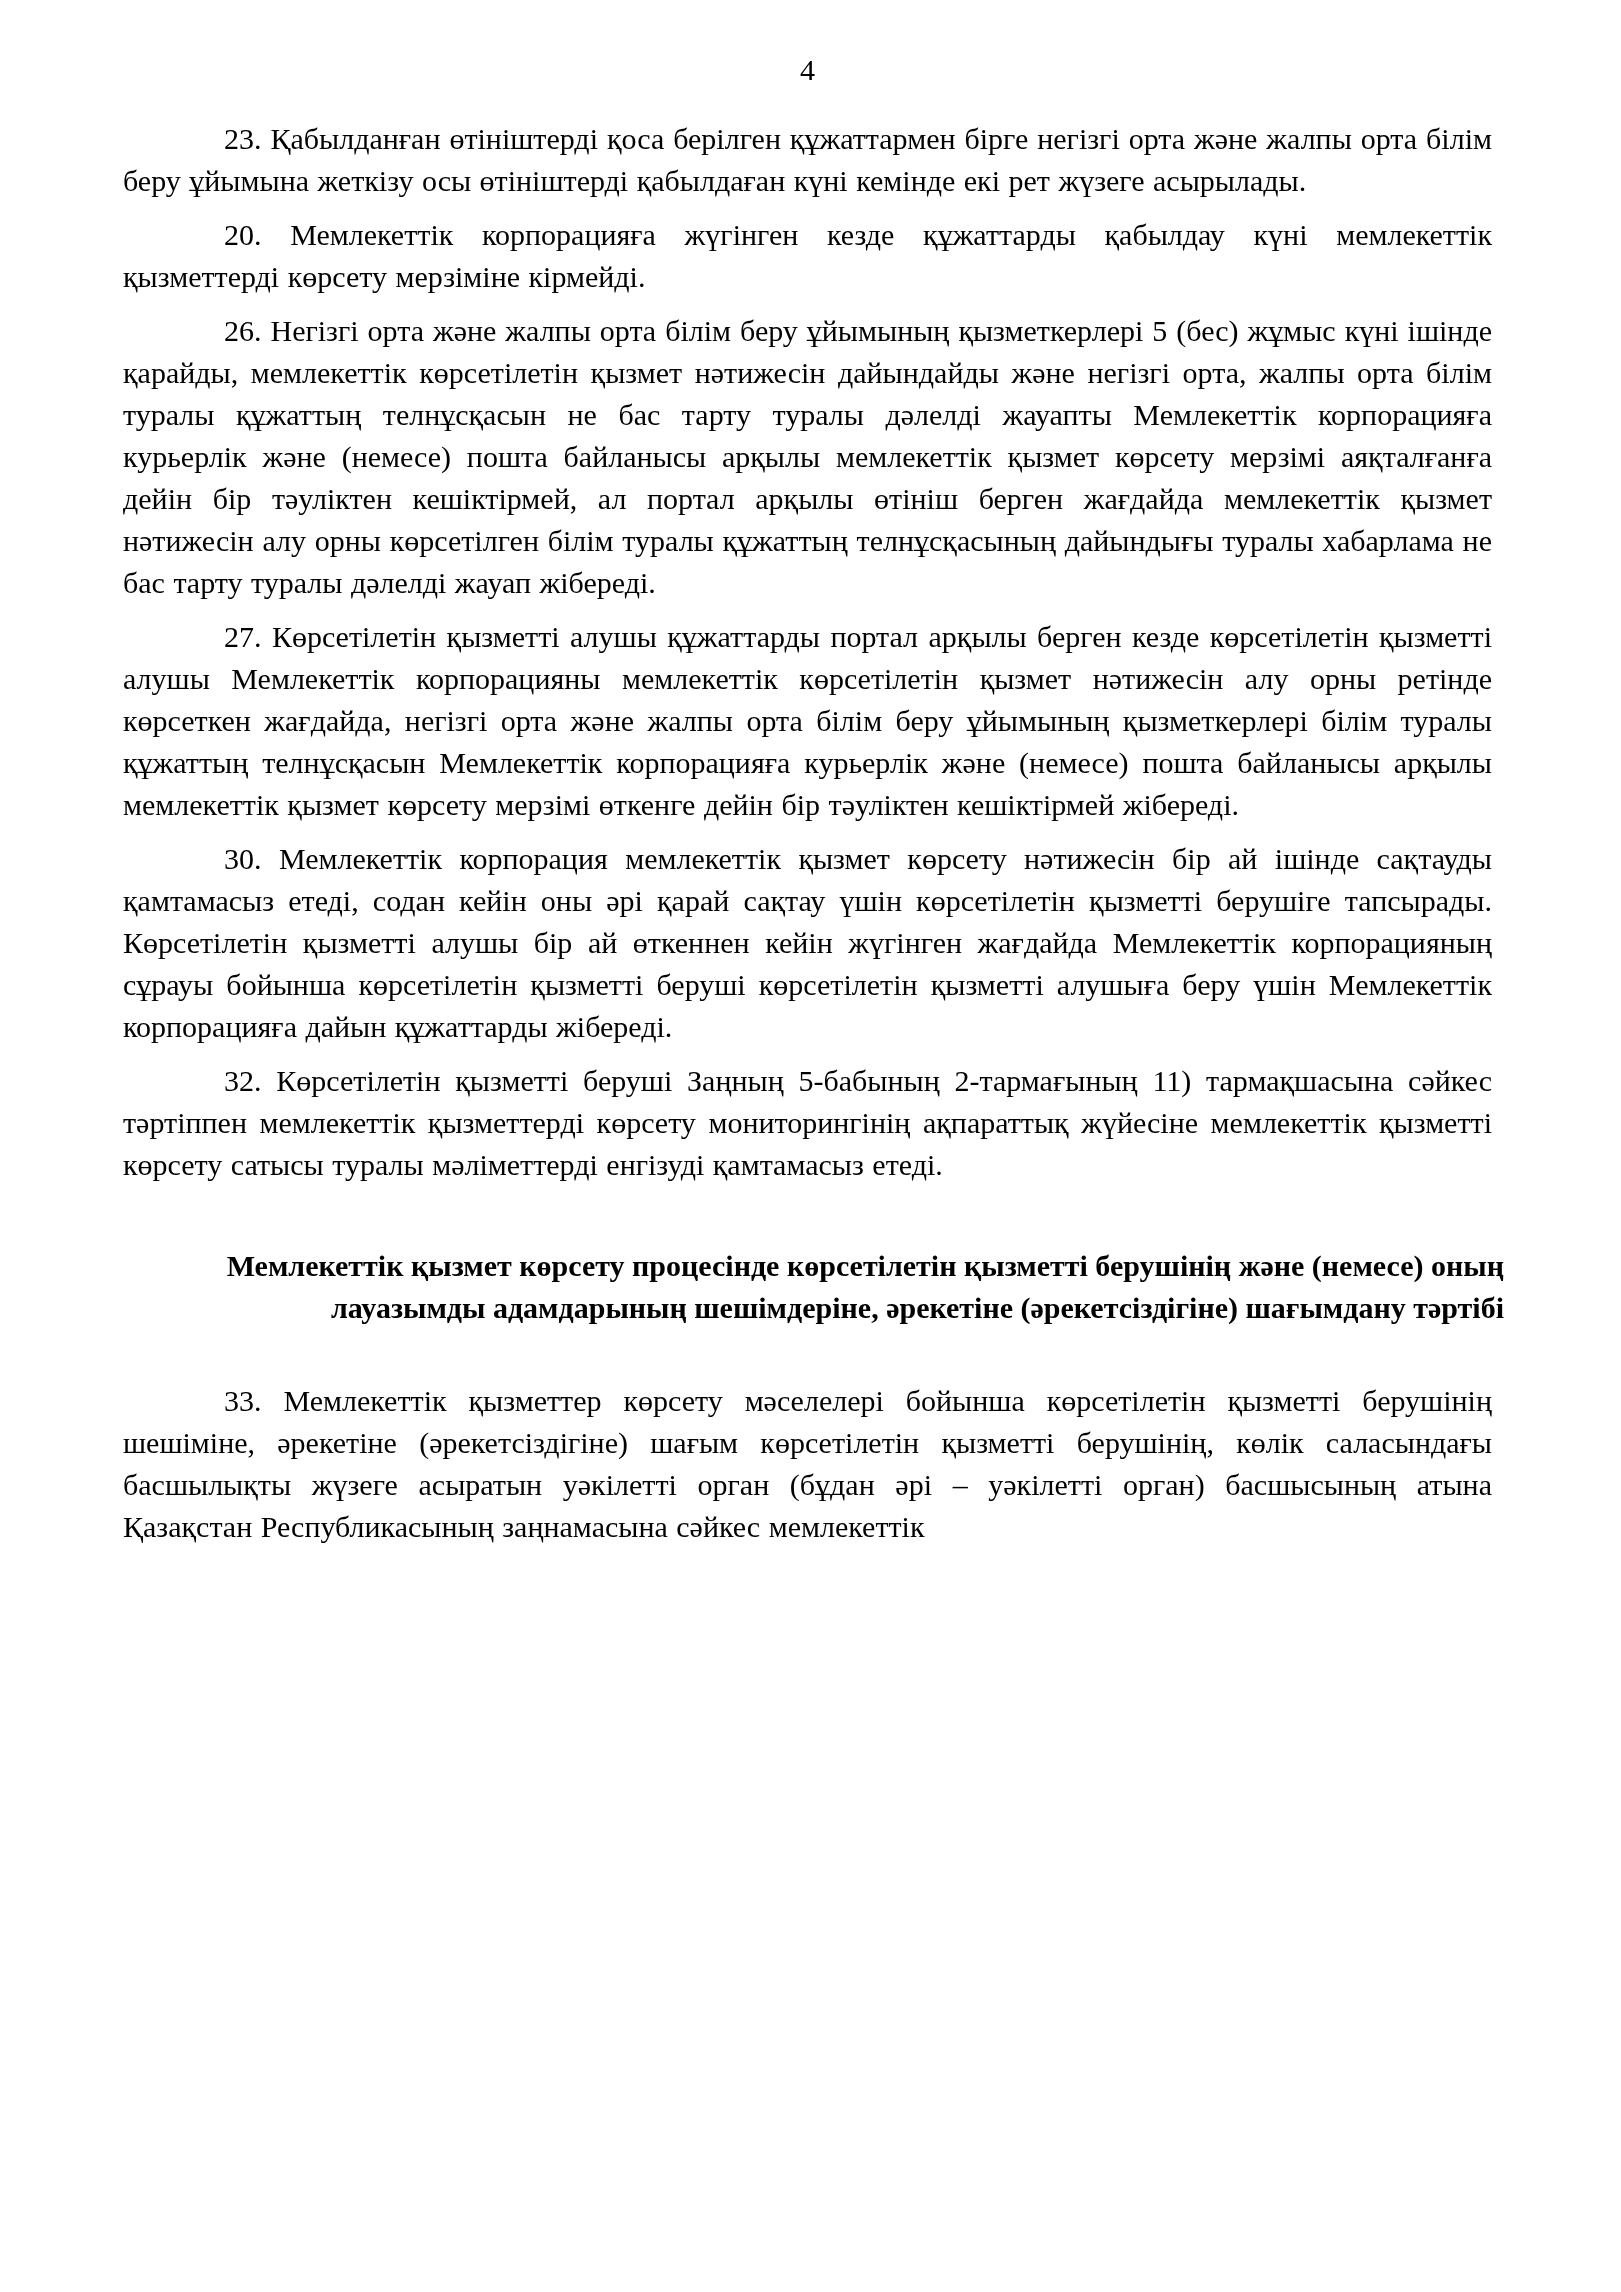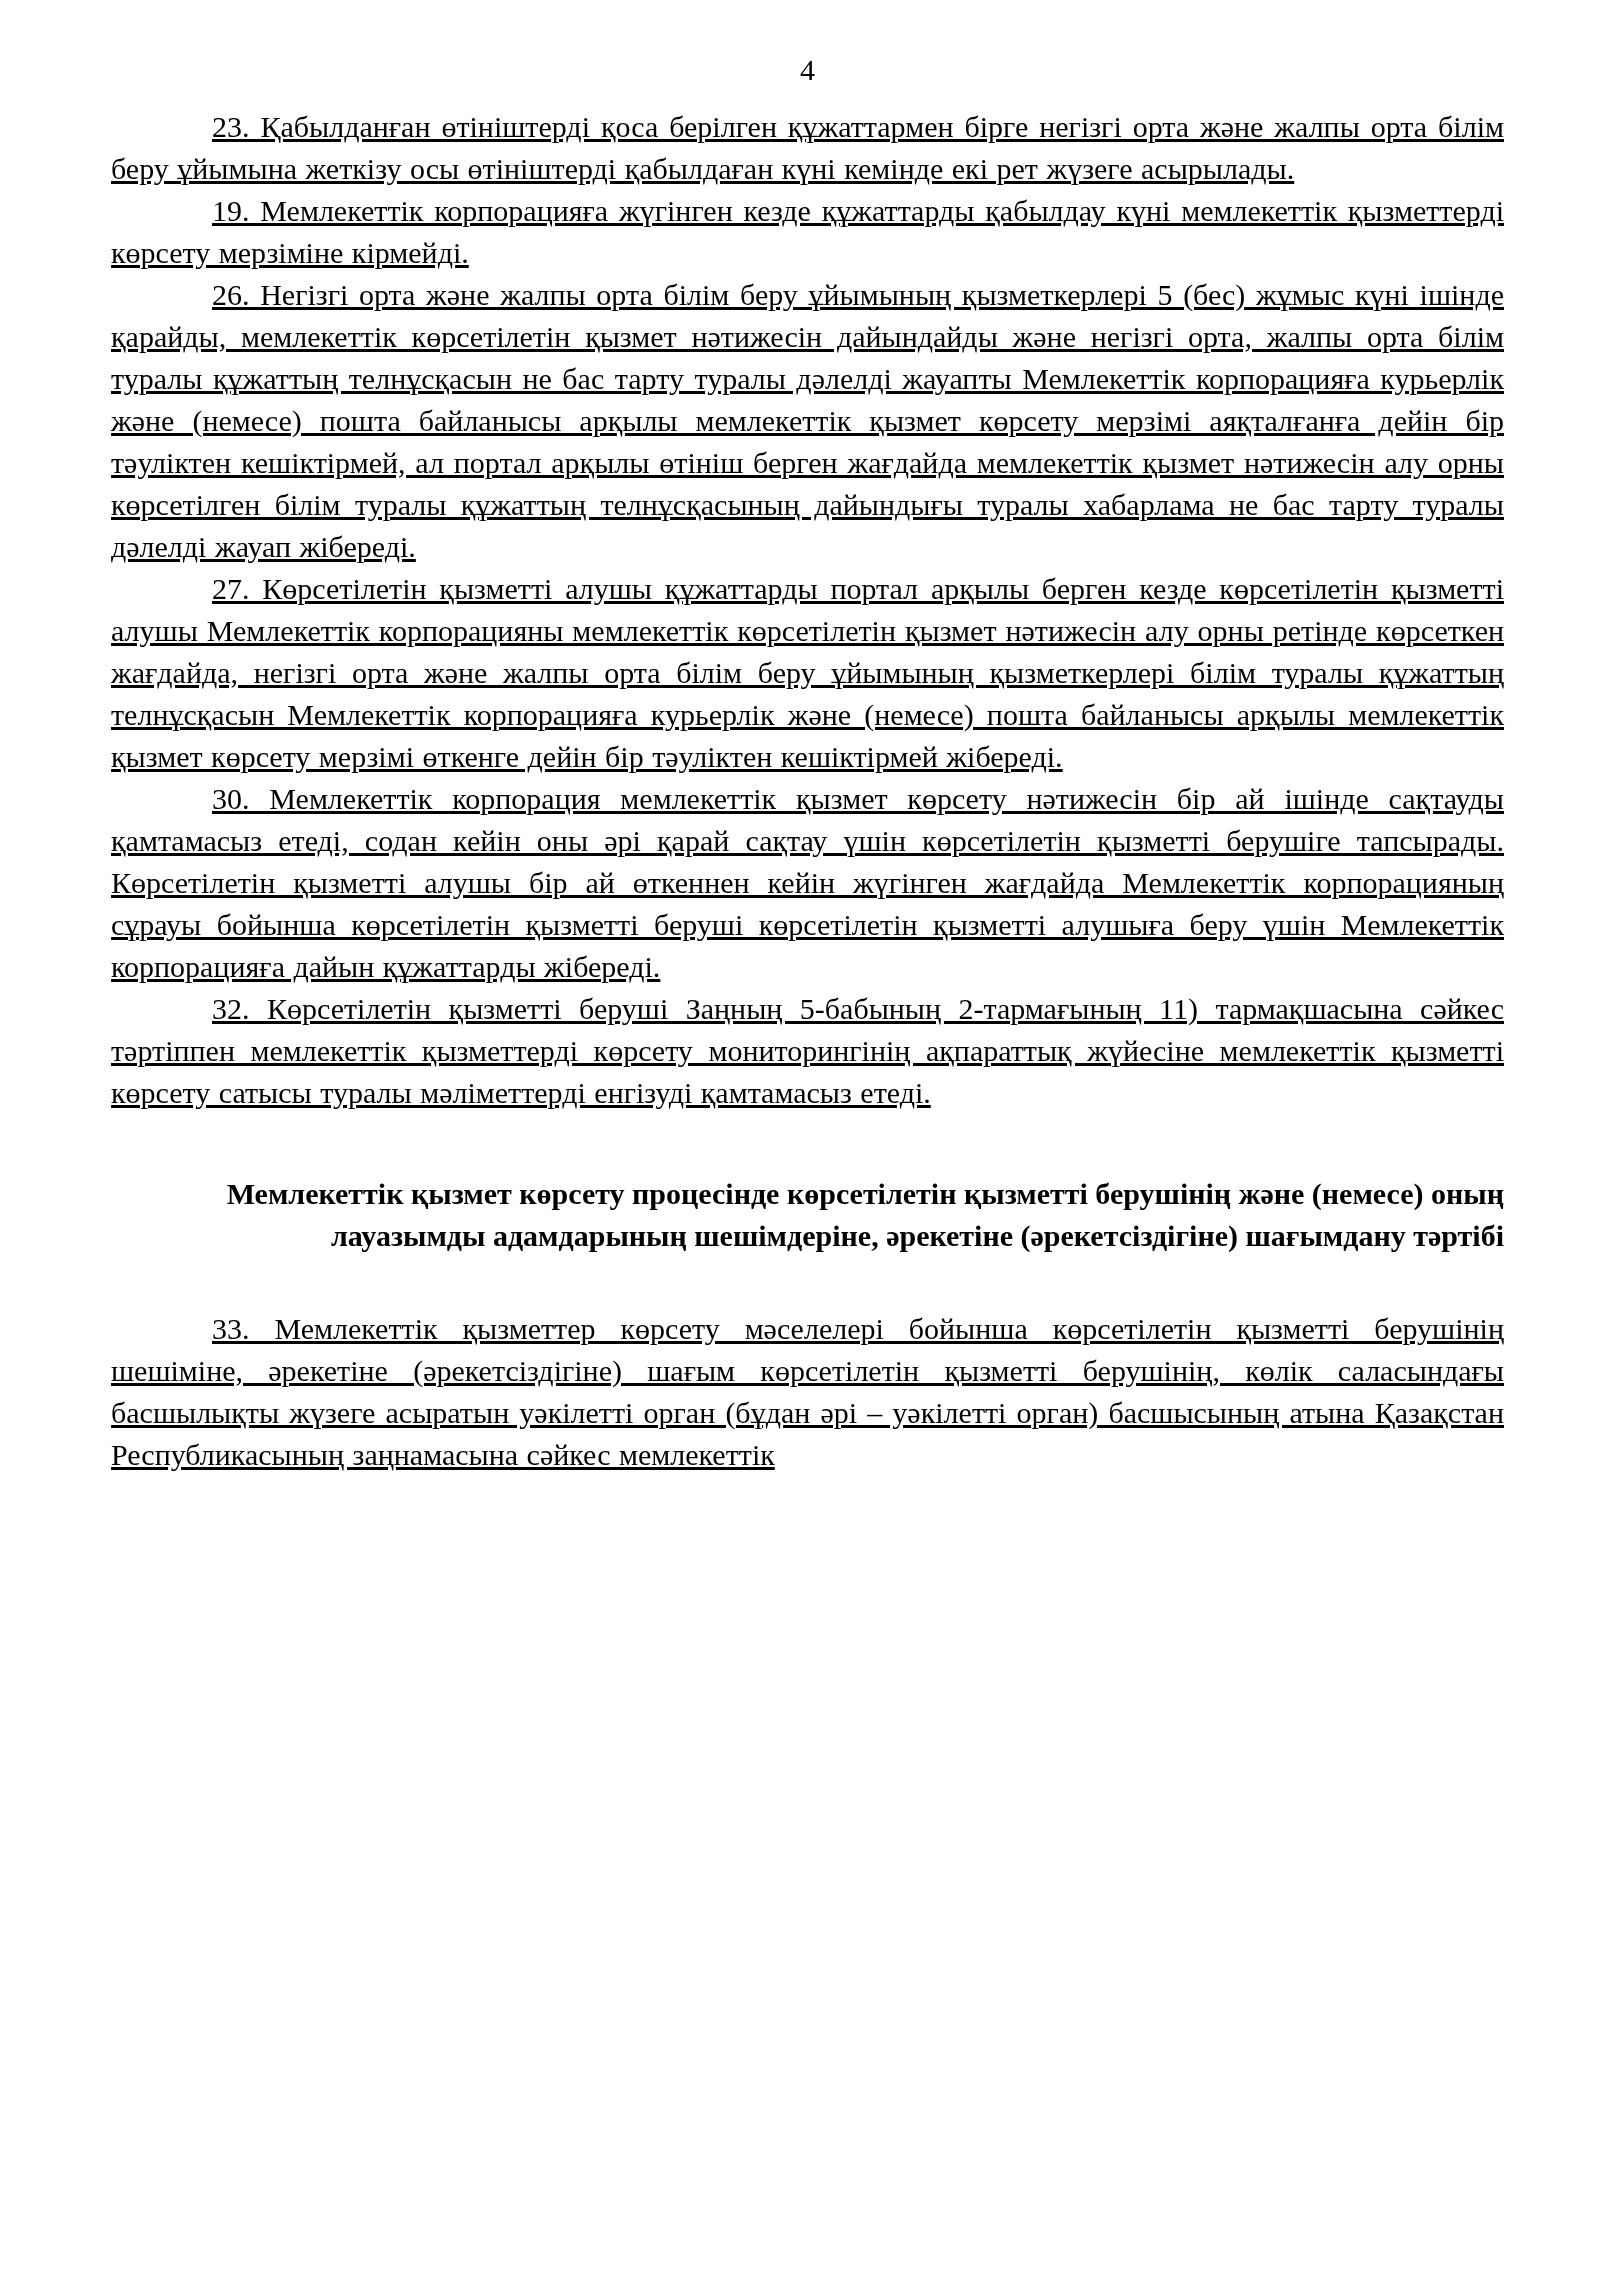--- a/index.html
+++ b/index.html
@@ -32,46 +32,45 @@
   .content {
     position: absolute;
     top: 106px;
     left: 111px;
     width: 1393px;
     font-size: 30px;
     line-height: 42px;
     text-align: justify;
   }
   .para {
-    margin: 0;
+    margin: 12px;
     text-indent: 101px;
     text-align: justify;
     word-spacing: 1px;
-    text-decoration: underline;
   }
   .heading {
     margin: 59px 0 51px 0;
     font-size: 30px;
     line-height: 42px;
     font-weight: 700;
     text-align: right;
     text-indent: 0;
   }
 </style>
 </head>
 <body>
 
 <div class="page">
 
   <div class="page-number">4</div>
 
   <div class="content">
 
     <p class="para">23. Қабылданған өтініштерді қоса берілген құжаттармен бірге негізгі орта және жалпы орта білім беру ұйымына жеткізу осы өтініштерді қабылдаған күні кемінде екі рет жүзеге асырылады.</p>
-    <p class="para">19. Мемлекеттік корпорацияға жүгінген кезде құжаттарды қабылдау күні мемлекеттік қызметтерді көрсету мерзіміне кірмейді.</p>
+    <p class="para">20. Мемлекеттік корпорацияға жүгінген кезде құжаттарды қабылдау күні мемлекеттік қызметтерді көрсету мерзіміне кірмейді.</p>
     <p class="para">26. Негізгі орта және жалпы орта білім беру ұйымының қызметкерлері 5 (бес) жұмыс күні ішінде қарайды, мемлекеттік көрсетілетін қызмет нәтижесін дайындайды және негізгі орта, жалпы орта білім туралы құжаттың телнұсқасын не бас тарту туралы дәлелді жауапты Мемлекеттік корпорацияға курьерлік және (немесе) пошта байланысы арқылы мемлекеттік қызмет көрсету мерзімі аяқталғанға дейін бір тәуліктен кешіктірмей, ал портал арқылы өтініш берген жағдайда мемлекеттік қызмет нәтижесін алу орны көрсетілген білім туралы құжаттың телнұсқасының дайындығы туралы хабарлама не бас тарту туралы дәлелді жауап жібереді.</p>
     <p class="para">27. Көрсетілетін қызметті алушы құжаттарды портал арқылы берген кезде көрсетілетін қызметті алушы Мемлекеттік корпорацияны мемлекеттік көрсетілетін қызмет нәтижесін алу орны ретінде көрсеткен жағдайда, негізгі орта және жалпы орта білім беру ұйымының қызметкерлері білім туралы құжаттың телнұсқасын Мемлекеттік корпорацияға курьерлік және (немесе) пошта байланысы арқылы мемлекеттік қызмет көрсету мерзімі өткенге дейін бір тәуліктен кешіктірмей жібереді.</p>
     <p class="para">30. Мемлекеттік корпорация мемлекеттік қызмет көрсету нәтижесін бір ай ішінде сақтауды қамтамасыз етеді, содан кейін оны әрі қарай сақтау үшін көрсетілетін қызметті берушіге тапсырады. Көрсетілетін қызметті алушы бір ай өткеннен кейін жүгінген жағдайда Мемлекеттік корпорацияның сұрауы бойынша көрсетілетін қызметті беруші көрсетілетін қызметті алушыға беру үшін Мемлекеттік корпорацияға дайын құжаттарды жібереді.</p>
     <p class="para">32. Көрсетілетін қызметті беруші Заңның 5-бабының 2-тармағының 11) тармақшасына сәйкес тәртіппен мемлекеттік қызметтерді көрсету мониторингінің ақпараттық жүйесіне мемлекеттік қызметті көрсету сатысы туралы мәліметтерді енгізуді қамтамасыз етеді.</p>
 
     <h2 class="heading">Мемлекеттік қызмет көрсету процесінде көрсетілетін қызметті берушінің және (немесе) оның лауазымды адамдарының шешімдеріне, әрекетіне (әрекетсіздігіне) шағымдану тәртібі</h2>
 
     <p class="para">33. Мемлекеттік қызметтер көрсету мәселелері бойынша көрсетілетін қызметті берушінің шешіміне, әрекетіне (әрекетсіздігіне) шағым көрсетілетін қызметті берушінің, көлік саласындағы басшылықты жүзеге асыратын уәкілетті орган (бұдан әрі – уәкілетті орган) басшысының атына Қазақстан Республикасының заңнамасына сәйкес мемлекеттік</p>
 
   </div>

